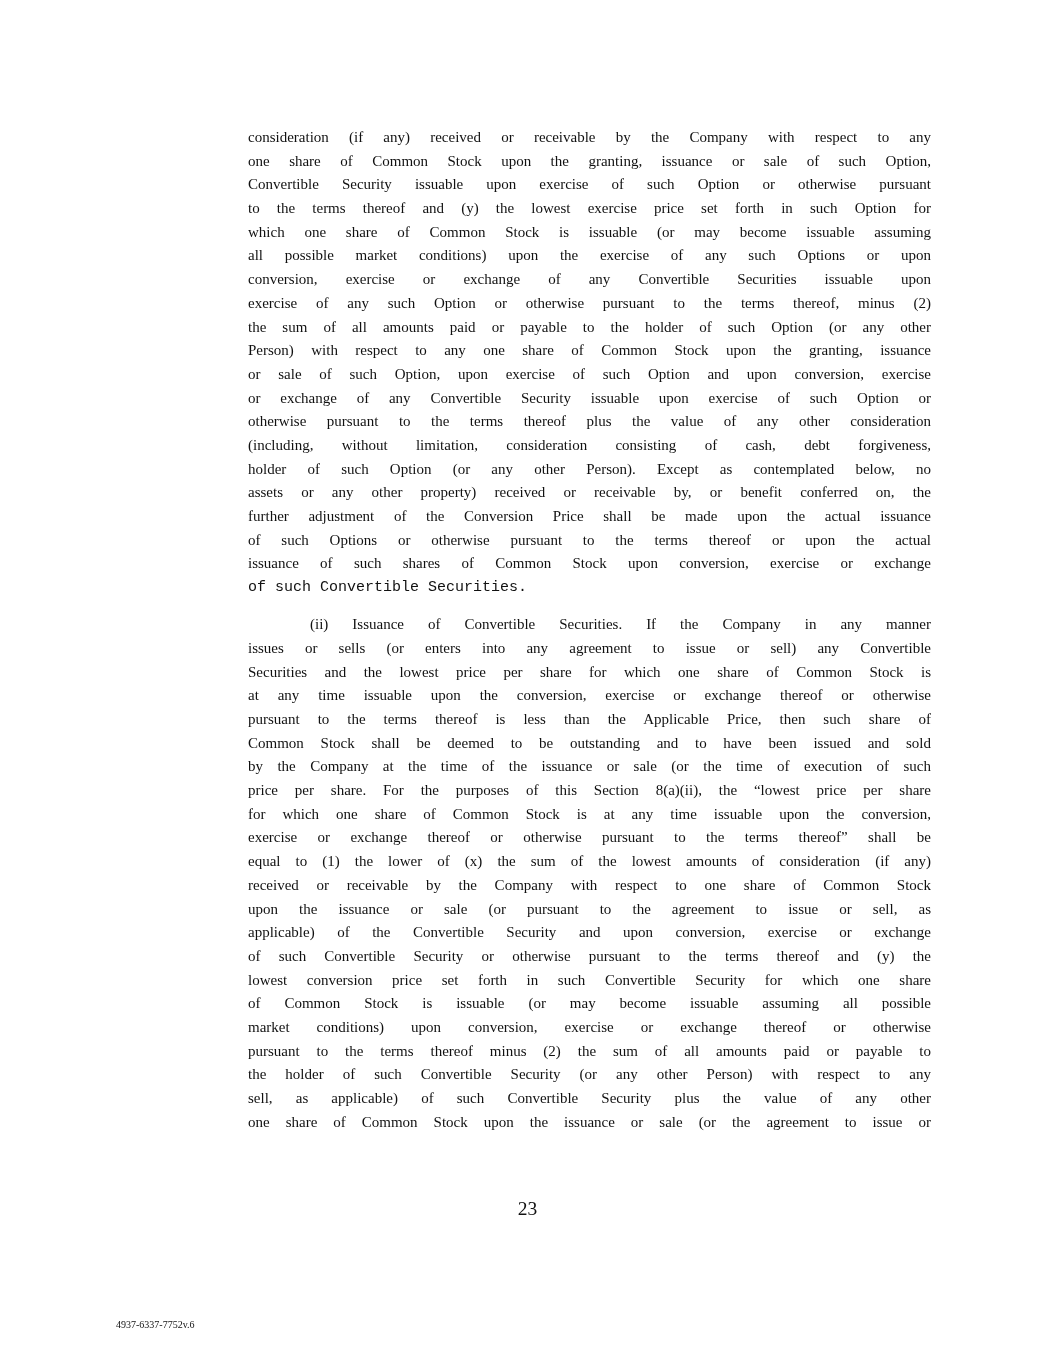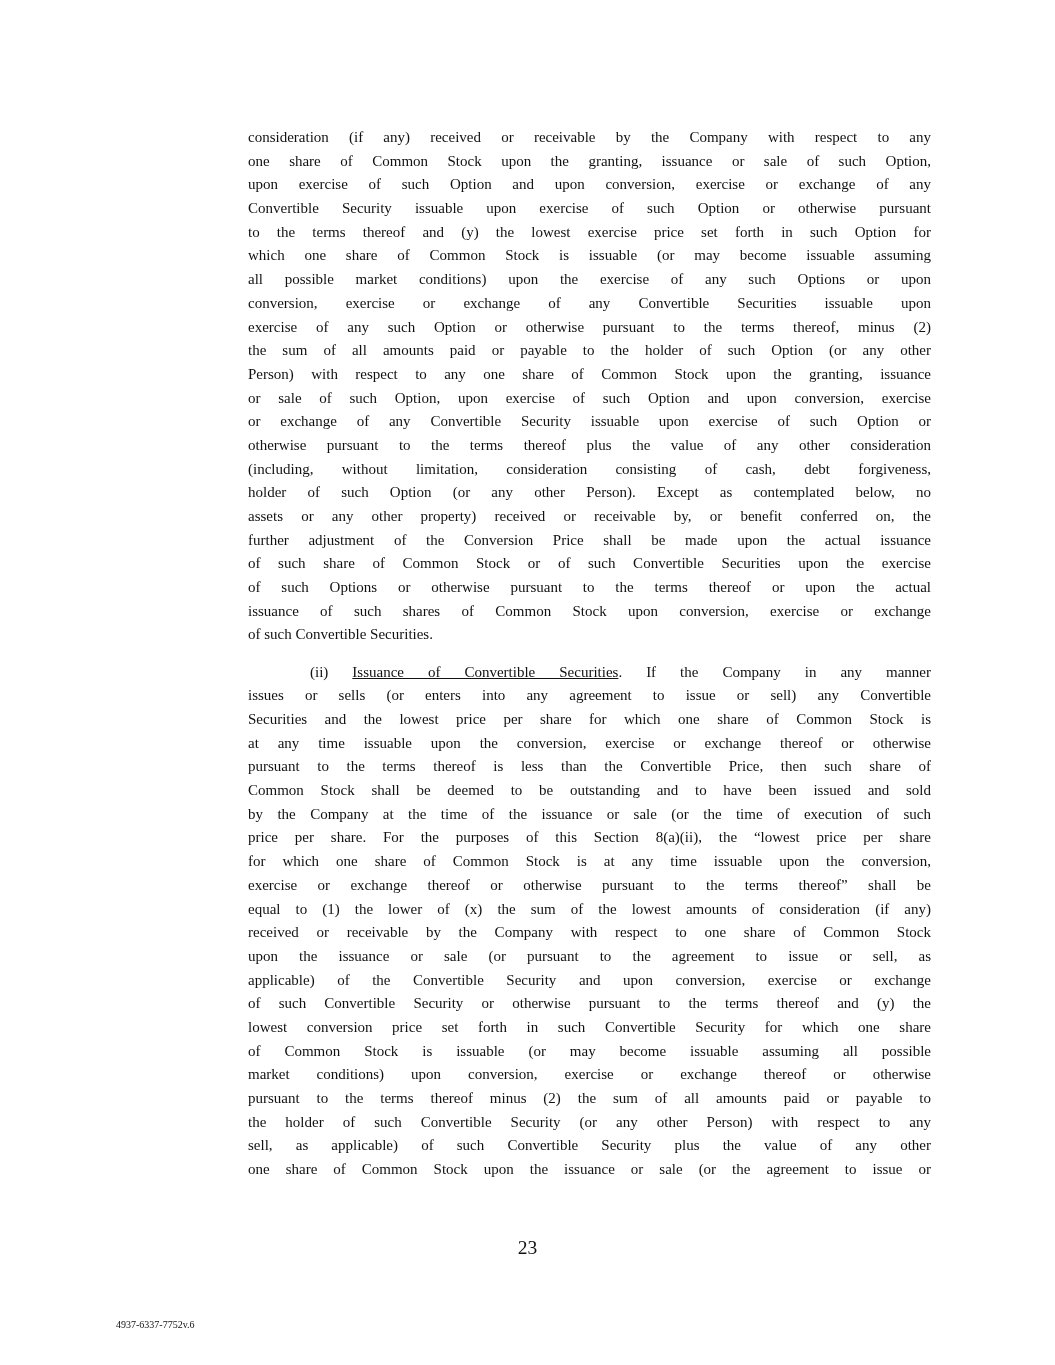--- a/index.html
+++ b/index.html
@@ -1,63 +1,61 @@
 <!DOCTYPE html>
 <html><head>
 <meta charset="utf-8">
 <style>
   html, body { margin: 0; padding: 0; background: #ffffff; }
   body { width: 1055px; height: 1365px; position: relative; overflow: hidden;
          font-family: "Liberation Serif", serif; color: #111; }
   .body-text { position: absolute; left: 248px; width: 683px; top: 126px; }
   .line { font-size: 15px; line-height: 23.7px; height: 23.7px; white-space: nowrap;
           text-align: justify; text-align-last: justify; }
-  .line.last { text-align-last: left; }
+  .line.last { text-align-last: left; font-family: Liberation Mono, monospace; }
   .para-gap { height: 13.5px; }
   .indent { padding-left: 62px; }
-  .u { text-decoration: underline; }
-  .page-num { position: absolute; top: 1237px; left: 0; width: 1055px; text-align: center;
+  .u { }
+  .page-num { position: absolute; top: 1198px; left: 0; width: 1055px; text-align: center;
               font-size: 19.5px; }
   .doc-id { position: absolute; left: 116px; top: 1319px; font-size: 10px; }
 </style>
 </head>
 <body>
 
 <div class="body-text">
   <div id="p1">
       <div class="line">consideration (if any) received or receivable by the Company with respect to any</div>
       <div class="line">one share of Common Stock upon the granting, issuance or sale of such Option,</div>
-      <div class="line">upon exercise of such Option and upon conversion, exercise or exchange of any</div>
       <div class="line">Convertible Security issuable upon exercise of such Option or otherwise pursuant</div>
       <div class="line">to the terms thereof and (y) the lowest exercise price set forth in such Option for</div>
       <div class="line">which one share of Common Stock is issuable (or may become issuable assuming</div>
       <div class="line">all possible market conditions) upon the exercise of any such Options or upon</div>
       <div class="line">conversion, exercise or exchange of any Convertible Securities issuable upon</div>
       <div class="line">exercise of any such Option or otherwise pursuant to the terms thereof, minus (2)</div>
       <div class="line">the sum of all amounts paid or payable to the holder of such Option (or any other</div>
       <div class="line">Person) with respect to any one share of Common Stock upon the granting, issuance</div>
       <div class="line">or sale of such Option, upon exercise of such Option and upon conversion, exercise</div>
       <div class="line">or exchange of any Convertible Security issuable upon exercise of such Option or</div>
       <div class="line">otherwise pursuant to the terms thereof plus the value of any other consideration</div>
       <div class="line">(including, without limitation, consideration consisting of cash, debt forgiveness,</div>
       <div class="line">holder of such Option (or any other Person).  Except as contemplated below, no</div>
       <div class="line">assets or any other property) received or receivable by, or benefit conferred on, the</div>
       <div class="line">further adjustment of the Conversion Price shall be made upon the actual issuance</div>
-      <div class="line">of such share of Common Stock or of such Convertible Securities upon the exercise</div>
       <div class="line">of such Options or otherwise pursuant to the terms thereof or upon the actual</div>
       <div class="line">issuance of such shares of Common Stock upon conversion, exercise or exchange</div>
       <div class="line last">of such Convertible Securities.</div>
     </div>
   <div class="para-gap"></div>
   <div id="p2">
     <div class="line indent"><span>(ii) </span><span class="u">Issuance of Convertible Securities</span><span>.  If the Company in any manner</span></div>
   <div class="line">issues or sells (or enters into any agreement to issue or sell) any Convertible</div>
       <div class="line">Securities and the lowest price per share for which one share of Common Stock is</div>
       <div class="line">at any time issuable upon the conversion, exercise or exchange thereof or otherwise</div>
-      <div class="line">pursuant to the terms thereof is less than the Convertible Price, then such share of</div>
+      <div class="line">pursuant to the terms thereof is less than the Applicable Price, then such share of</div>
       <div class="line">Common Stock shall be deemed to be outstanding and to have been issued and sold</div>
       <div class="line">by the Company at the time of the issuance or sale (or the time of execution of such</div>
       <div class="line">price per share.  For the purposes of this Section 8(a)(ii), the “lowest price per share</div>
       <div class="line">for which one share of Common Stock is at any time issuable upon the conversion,</div>
       <div class="line">exercise or exchange thereof or otherwise pursuant to the terms thereof” shall be</div>
       <div class="line">equal to (1) the lower of (x) the sum of the lowest amounts of consideration (if any)</div>
       <div class="line">received or receivable by the Company with respect to one share of Common Stock</div>
       <div class="line">upon the issuance or sale (or pursuant to the agreement to issue or sell, as</div>
       <div class="line">applicable) of the Convertible Security and upon conversion, exercise or exchange</div>
       <div class="line">of such Convertible Security or otherwise pursuant to the terms thereof and (y) the</div>

